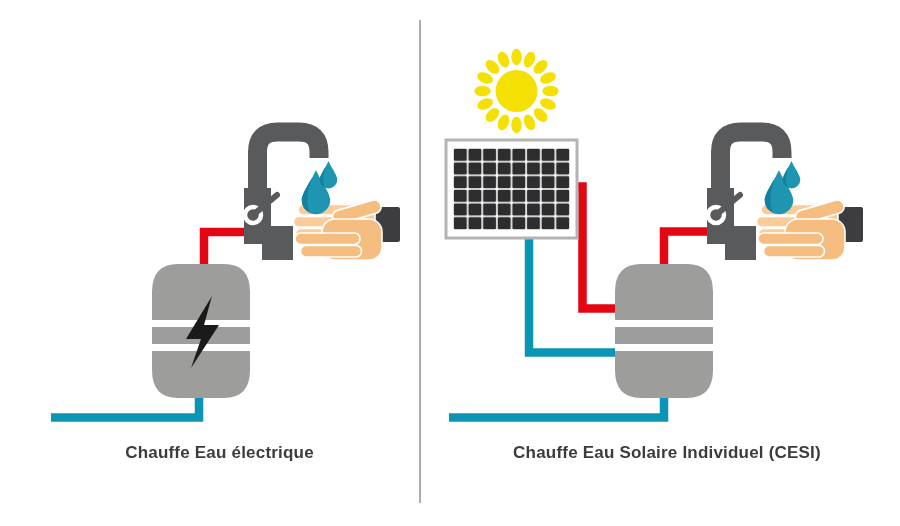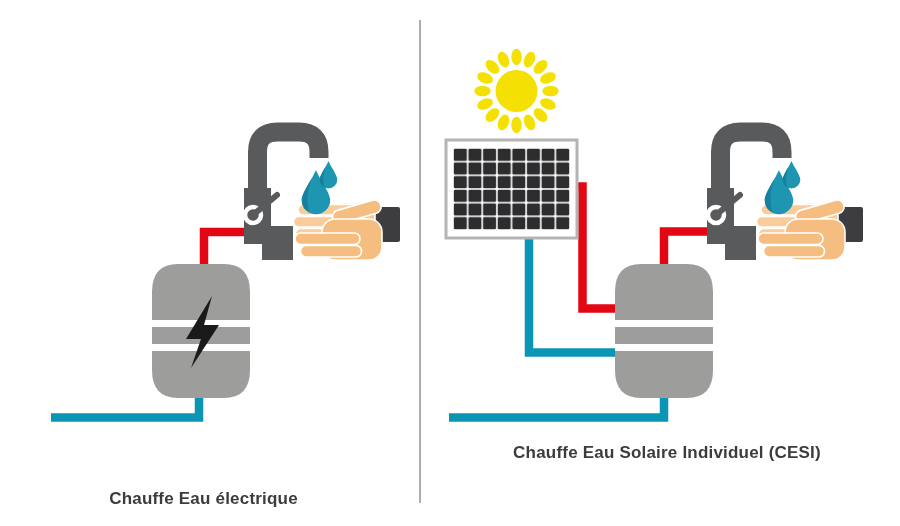--- a/index.html
+++ b/index.html
@@ -1,21 +1,21 @@
 <!DOCTYPE html>
 <html style="--hot-pipe-red: #e30613; --cold-pipe-blue: #0a95b5; --tank-gray: #9d9d9c; --faucet-gray: #595a5c; --drop-teal: #1e96b2; --drop-teal-dark: #15819e; --sun-yellow: #f5e003; --panel-cell-dark: #2d2d2f; --panel-frame-gray: #b4b4b4; --hand-light: #fbcc98; --hand-dark: #f5bd80; --sleeve-dark: #3d3d3f; --bolt-black: #1a1a1a; --label-text: #3c3c3b; --divider-gray: #9a9a9a;"><head>
 <meta charset="utf-8">
 <style>
   html,body{margin:0;padding:0;background:#fff;}
   .canvas{position:relative;width:900px;height:526px;background:#fff;overflow:hidden;
           font-family:"Liberation Sans",sans-serif;}
   .canvas svg{position:absolute;left:0;top:0;}
   .label{position:absolute;top:442px;font:700 17px/22px "Liberation Sans",sans-serif;
          color:var(--label-text,#3c3c3b);text-align:center;letter-spacing:.2px;}
-  .label-left{left:0;width:407px;margin-top:46px;}
+  .label-left{left:16px;width:407px;}
   .label-right{left:420px;width:494px;}
   .pipe-hot{stroke:var(--hot-pipe-red,#e30613);stroke-width:8.5;fill:none;stroke-linejoin:miter;}
   .pipe-cold{stroke:var(--cold-pipe-blue,#0a95b5);stroke-width:8.5;fill:none;stroke-linejoin:miter;}
   .tap-fill{fill:var(--faucet-gray,#595a5c);}
   .tap-stroke{stroke:var(--faucet-gray,#595a5c);fill:none;}
   .tank{fill:var(--tank-gray,#9d9d9c);}
   .stripe{fill:#fff;}
   .bolt{fill:var(--bolt-black,#1a1a1a);}
   .sun{fill:var(--sun-yellow,#f5e003);}
   .frame{fill:#fff;stroke:var(--panel-frame-gray,#b4b4b4);stroke-width:3;}

